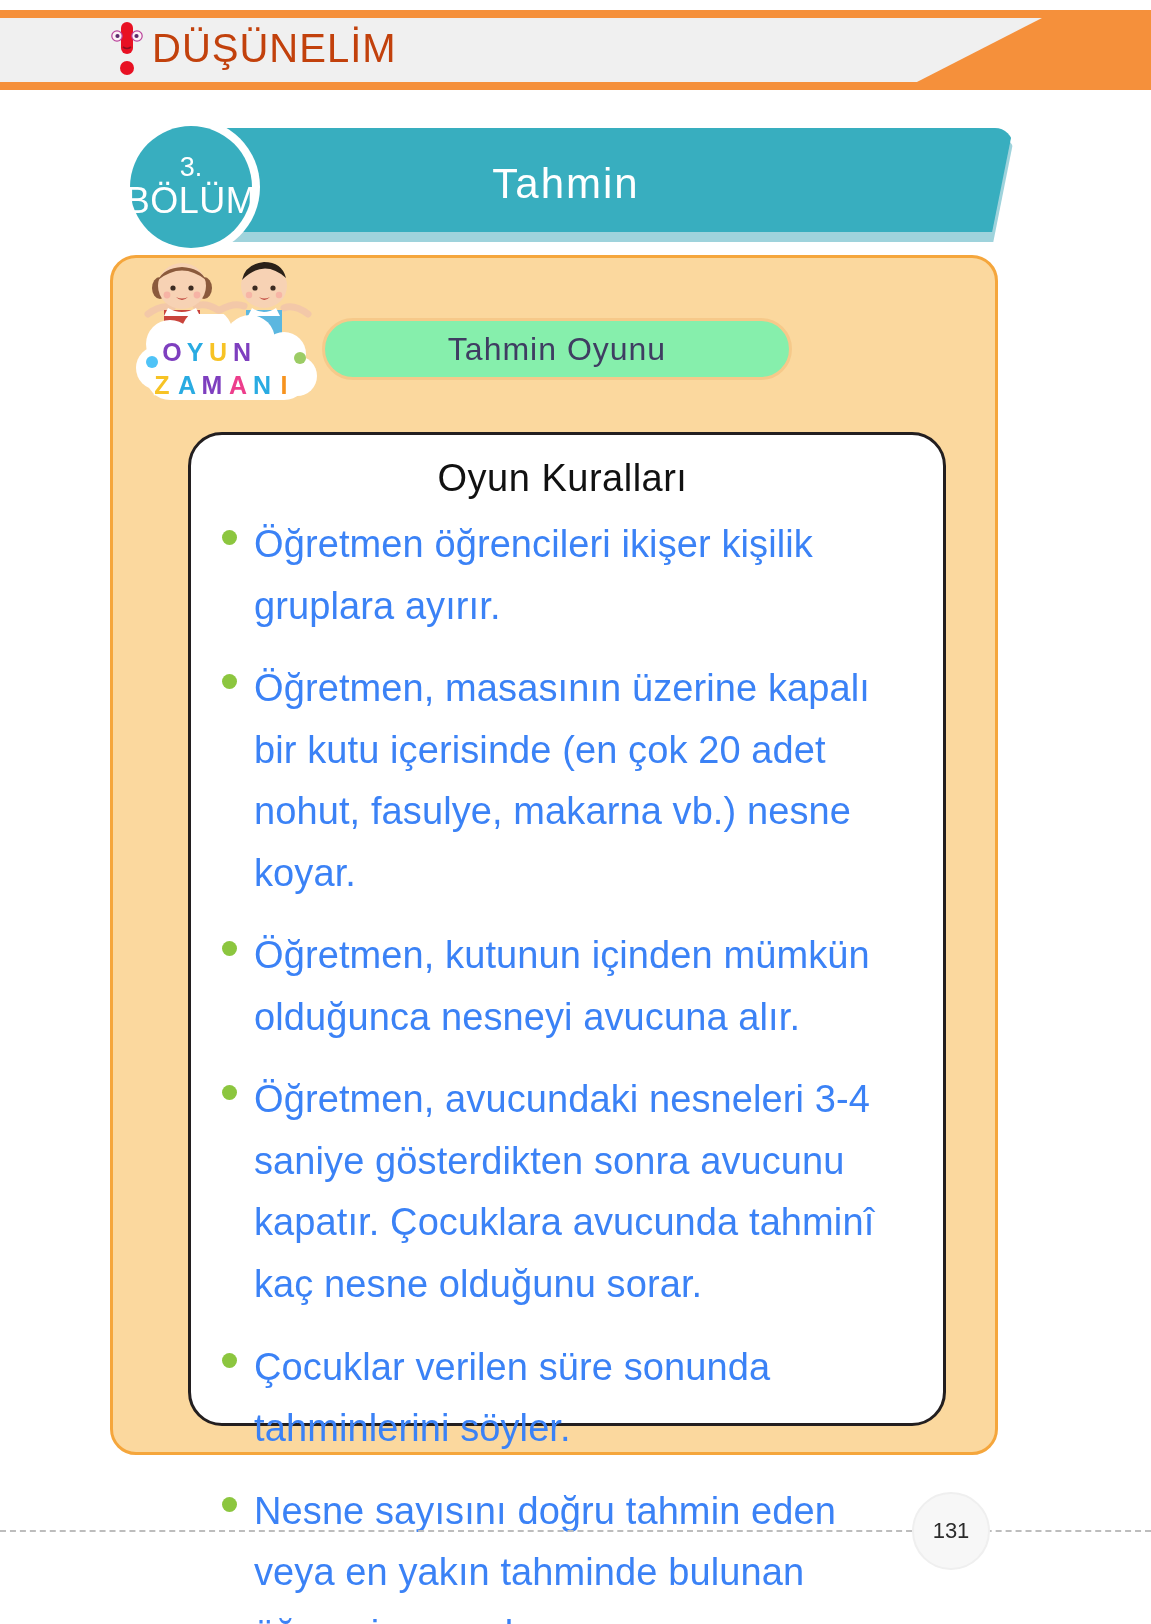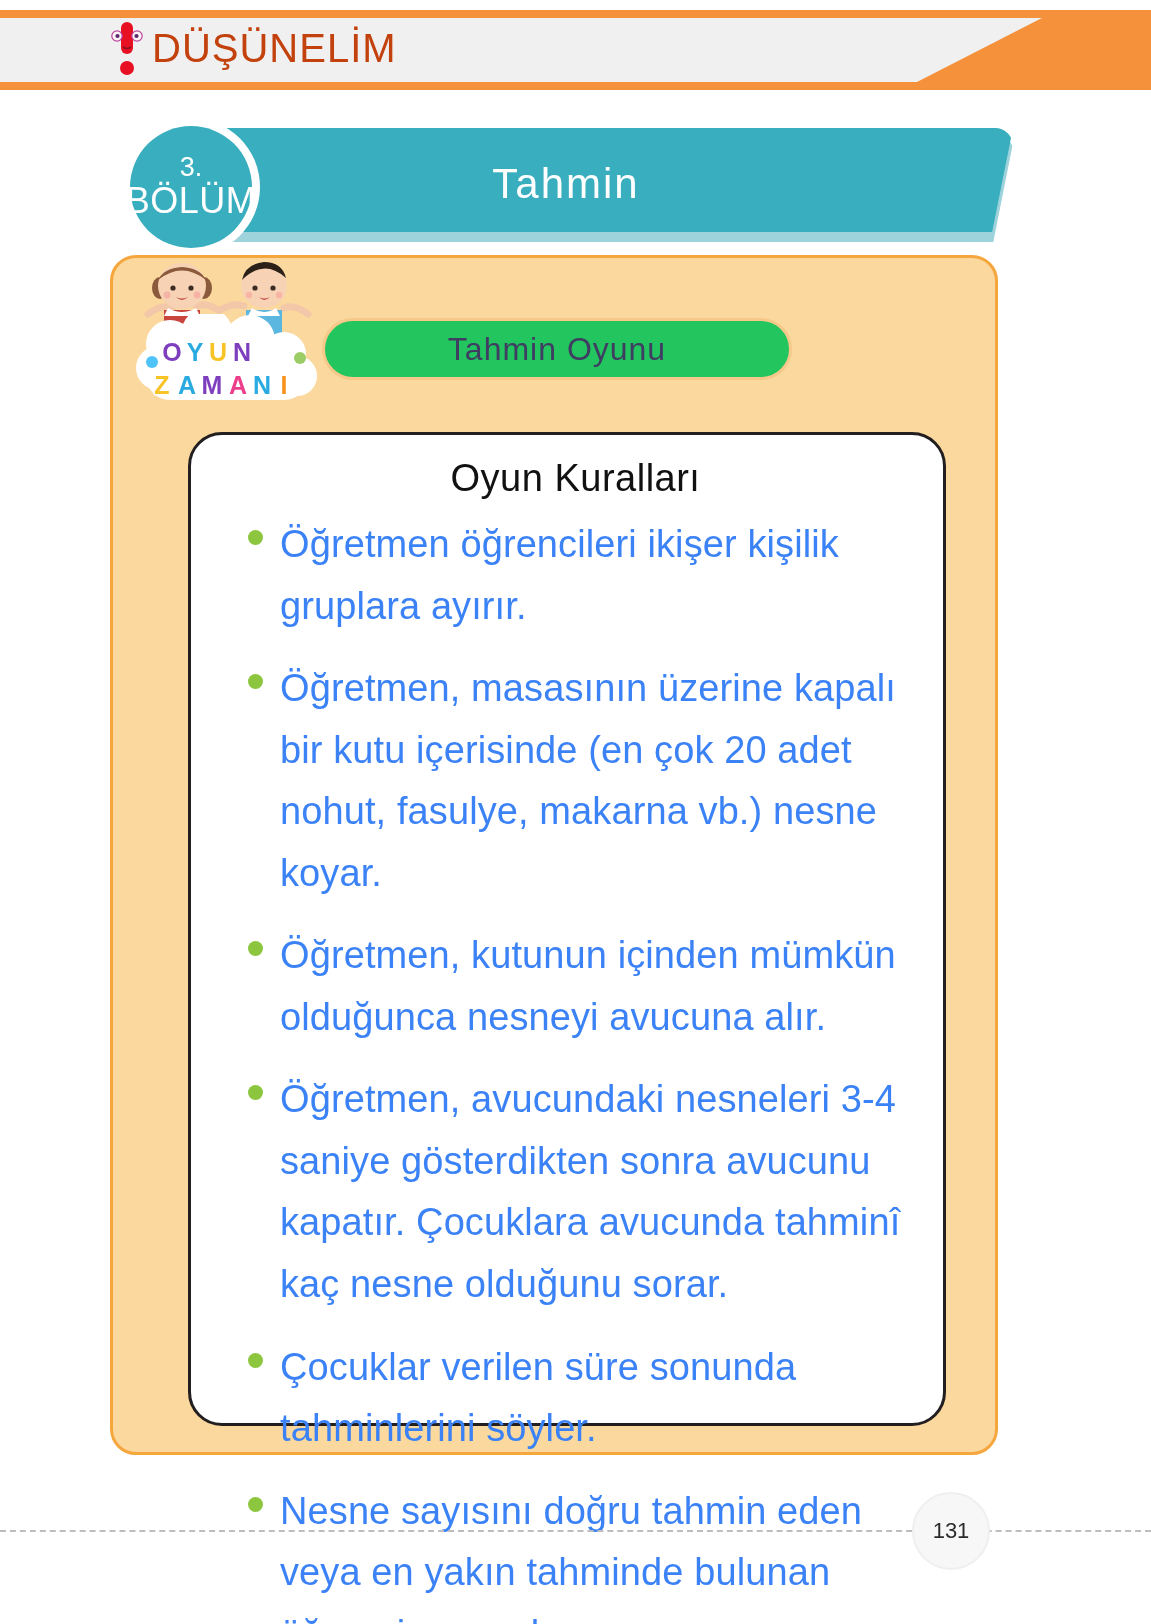--- a/index.html
+++ b/index.html
@@ -74,30 +74,30 @@
   
   .logo-wrap { position: absolute; left: 132px; top: 258px; width: 190px; height: 148px; }
   .kids { position: absolute; left: 10px; top: 0; width: 170px; height: 80px; }
   .logo-cloud {
     position: absolute; left: 0px; top: 56px; width: 190px; height: 92px;
   }
 
   
   .pill {
     position: absolute; left: 322px; top: 318px; width: 470px; height: 62px;
-    background: #22c55e; border: 3px solid #F6C98A; border-radius: 34px;
+    background: #86efac; border: 3px solid #F6C98A; border-radius: 34px;
     display: flex; align-items: center; justify-content: center;
     color: #3F3D62; font-size: 32px; letter-spacing: 1px;
   }
 
   
   .card {
     position: absolute; left: 188px; top: 432px; width: 758px; height: 994px;
     background: #ffffff; border: 3px solid #231F20; border-radius: 34px;
-    padding: 22px 26px 10px 43px;
+    padding: 22px 26px 10px 17px;
   }
   .card-title {
     text-align: center; font-size: 38px; color: #111; letter-spacing: .5px;
     margin-bottom: 14px;
   }
   ul.rules { list-style: none; }
   ul.rules li {
     position: relative; padding-left: 46px; margin-bottom: 21px;
     font-size: 38px; line-height: 1.62; color: #3b82f6; letter-spacing: .1px;
   }

